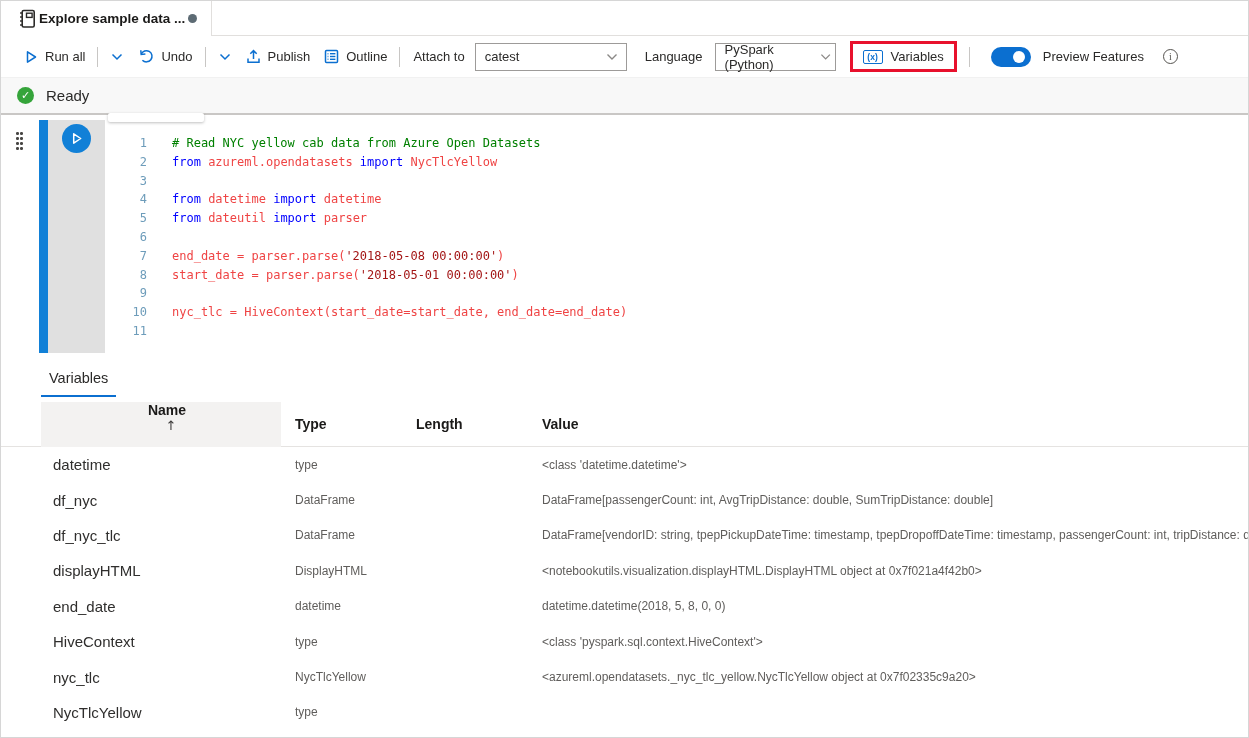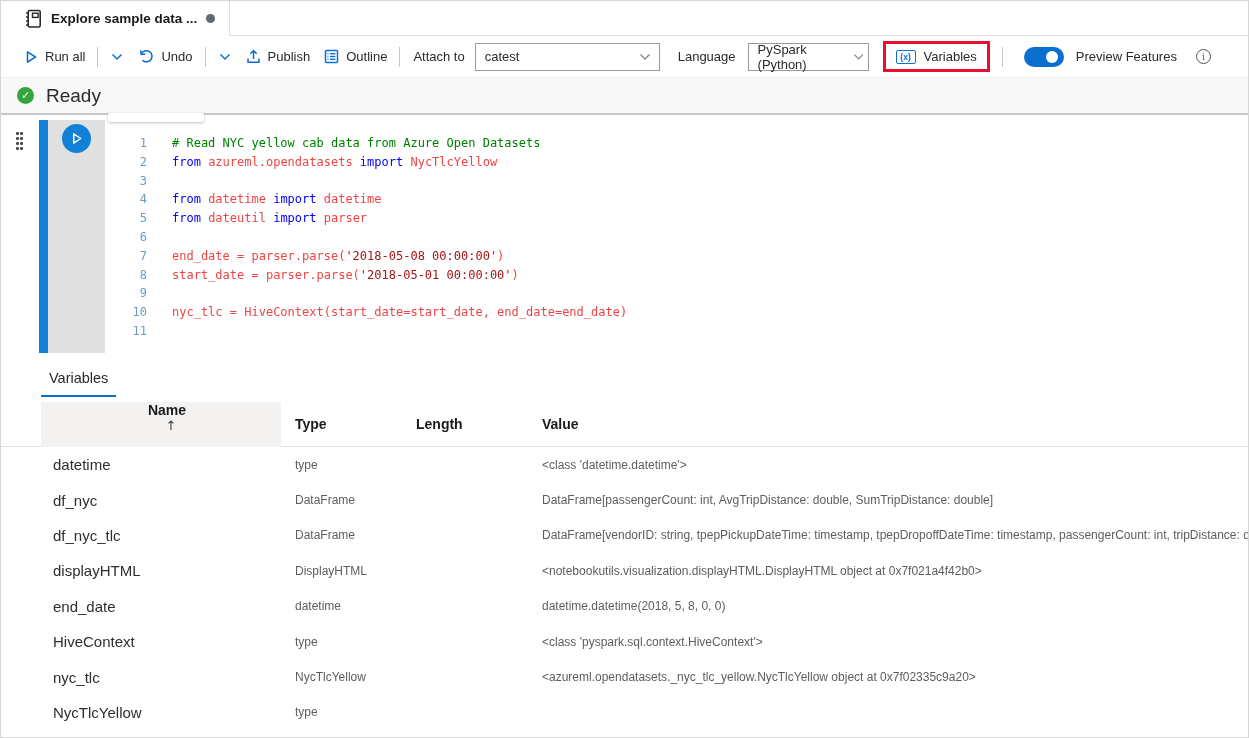--- a/index.html
+++ b/index.html
@@ -5,51 +5,51 @@
   * { margin:0; padding:0; box-sizing:border-box; }
   html,body { background:#fff; }
   body { font-family:"Liberation Sans", sans-serif; color:#323130; }
   .screen {
     position:relative; width:1249px; height:738px; background:#fff;
     border:1px solid #d6d6d6; overflow:hidden;
   }
   
   .tabbar { height:35px; display:flex; border-bottom:1px solid #e1dfdd; }
   .tab {
-    height:35px; display:flex; align-items:center; gap:9px; padding:0 14px 0 24px;
+    height:35px; display:flex; align-items:center; gap:3px; padding:0 14px 0 18px;
     background:#fff; border-right:1px solid #e1dfdd; margin-bottom:-1px; z-index:2;
     min-width:200px; cursor:pointer;
   }
   .tab-title { font-size:13.5px; font-weight:700; color:#1b1a19; white-space:nowrap; }
   .dirty-dot { width:9px; height:9px; border-radius:50%; background:#5d6b74; }
   
   .toolbar { height:42px; display:flex; align-items:center; padding:0 10px 0 16px; border-bottom:1px solid #f1f1f1; }
   .tbtn { display:flex; align-items:center; gap:7px; padding:5px 7px; font-size:13px; color:#2b2a29; cursor:pointer; border-radius:2px; white-space:nowrap; }
   .tsep { width:1px; height:20px; background:#c8c6c4; margin:0 5px; }
   .ticon { color:#0b6fd0; display:flex; align-items:center; }
   .chev-btn { padding:5px 8px; cursor:pointer; display:flex; align-items:center; }
   .tlabel { font-size:13px; color:#2b2a29; margin:0 10px 0 8px; white-space:nowrap; }
   .dropdown {
     height:28px; border:1px solid #9d9b99; background:#fff; display:flex; align-items:center;
     justify-content:space-between; padding:0 8px 0 9px; font-size:13px; color:#2b2a29; cursor:pointer;
   }
-  .dd-attach { width:185px; }
+  .dd-attach { width:152px; }
   .dd-lang { width:121px; margin-left:2px; padding-right:3px; }
   .red-outline { border:3px solid #e8112d; margin-left:14px; padding:1px; }
   .var-btn { display:flex; align-items:center; gap:8px; padding:4px 9px; font-size:13px; color:#2b2a29; cursor:pointer; background:#fff; }
   .var-icon { width:20px; height:14px; border:1.4px solid #0b6fd0; border-radius:2px; color:#0b6fd0;
               font-size:8.5px; display:flex; align-items:center; justify-content:center; font-weight:700; letter-spacing:0; }
   .toggle { position:relative; width:40px; height:20px; border-radius:10px; background:#0b6fd0; margin-left:16px; cursor:pointer; }
   .toggle .knob { position:absolute; top:4px; left:22px; width:12px; height:12px; border-radius:50%; background:#fff; }
   .info-icon { width:15px; height:15px; border:1px solid #55534f; border-radius:50%; color:#55534f;
                font-size:10px; line-height:13px; text-align:center; margin-left:9px; font-family:"Liberation Serif", serif; cursor:pointer; }
   
   .statusbar { height:37px; background:#f8f8f8; display:flex; align-items:center; padding-left:16px; border-bottom:2px solid #c9c7c5; }
   .check { width:17px; height:17px; border-radius:50%; background:#35a43a; color:#fff; font-size:11px; line-height:17px; text-align:center; margin-right:12px; }
-  .status-text { font-size:19px; color:#2b2a29; }
+  .status-text { font-size:15px; color:#2b2a29; }
   
   .main { position:relative; height:622px; }
   .mini-toolbar { position:absolute; left:107px; top:-7px; width:96px; height:9px; background:#fff; border-radius:2px;
                   box-shadow:0 1px 3px rgba(0,0,0,0.25); z-index:3; }
   .cell { position:relative; display:flex; margin-top:5px; height:233px; }
   .drag-handle { width:38px; padding-top:12px; display:flex; justify-content:center; cursor:grab; }
   .dots { display:grid; grid-template-columns:repeat(2,4px); grid-auto-rows:5px; }
   .dots i { width:2.5px; height:2.5px; background:#484644; border-radius:50%; }
   .cell-bar { width:9px; background:#1180d7; }
   .gutter { width:57px; background:#e0e0e0; position:relative; }

